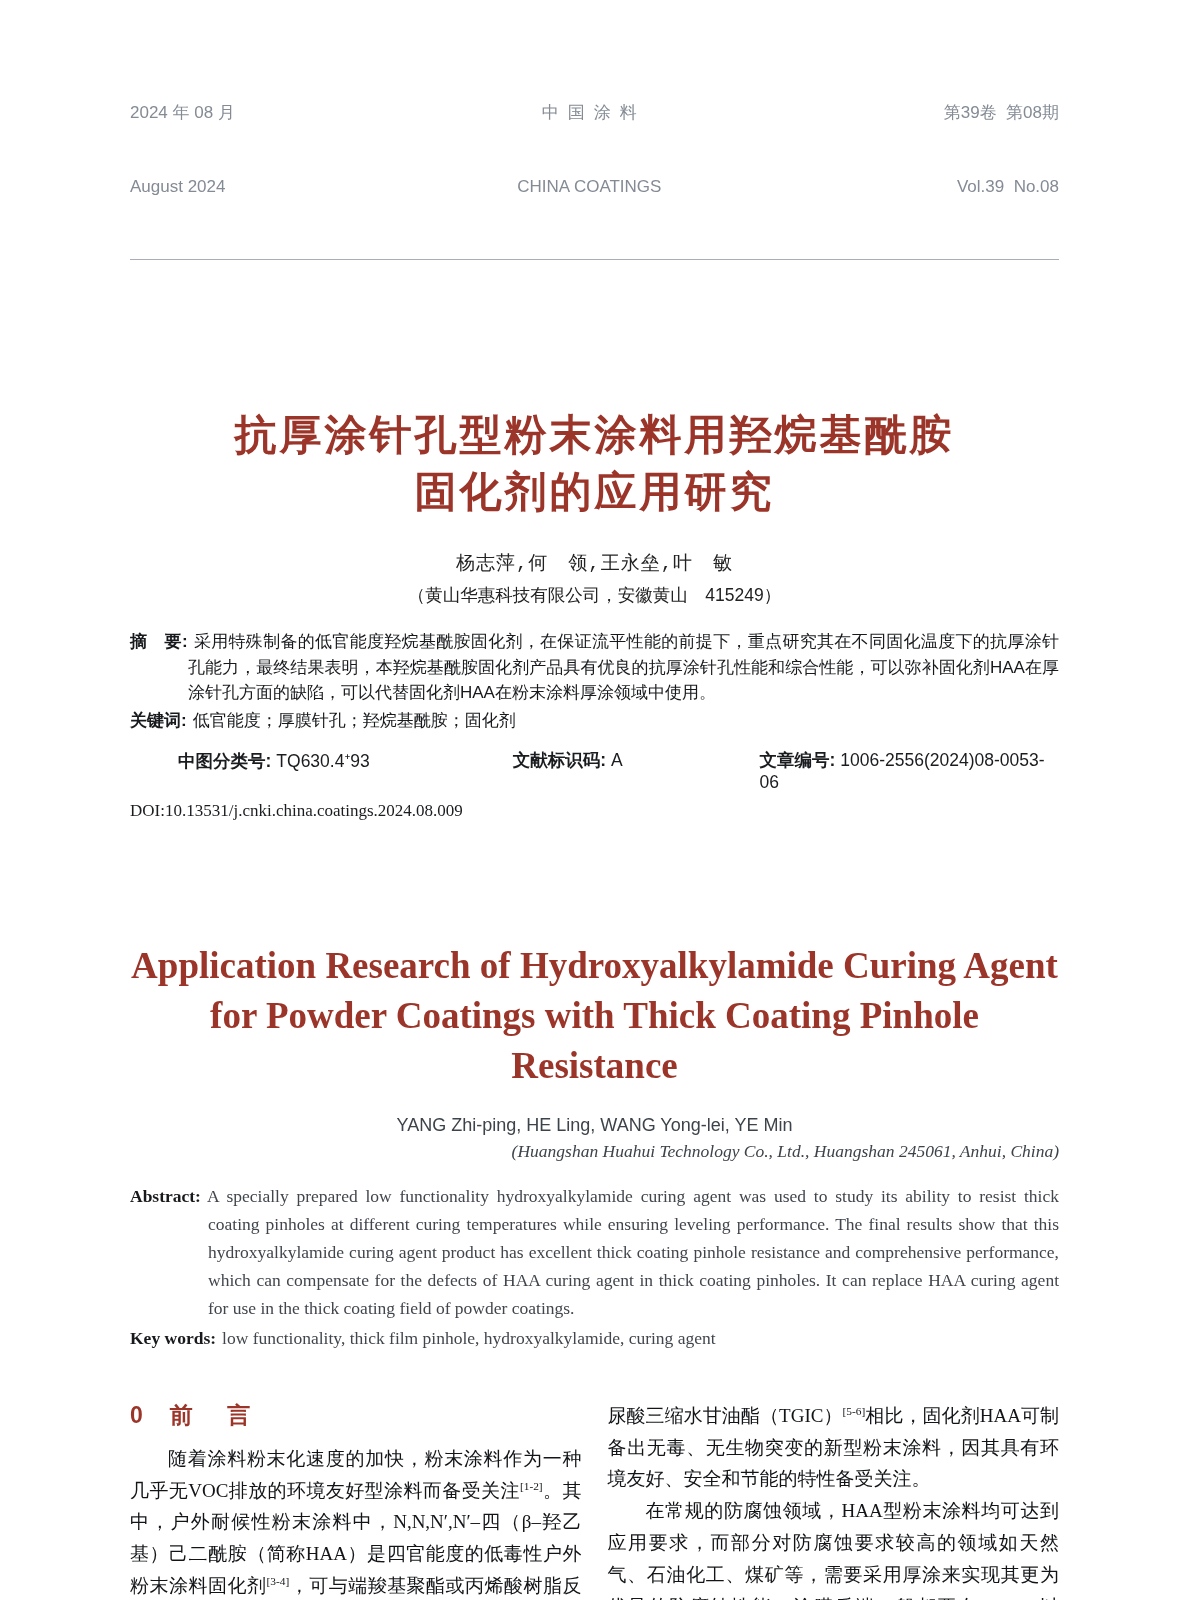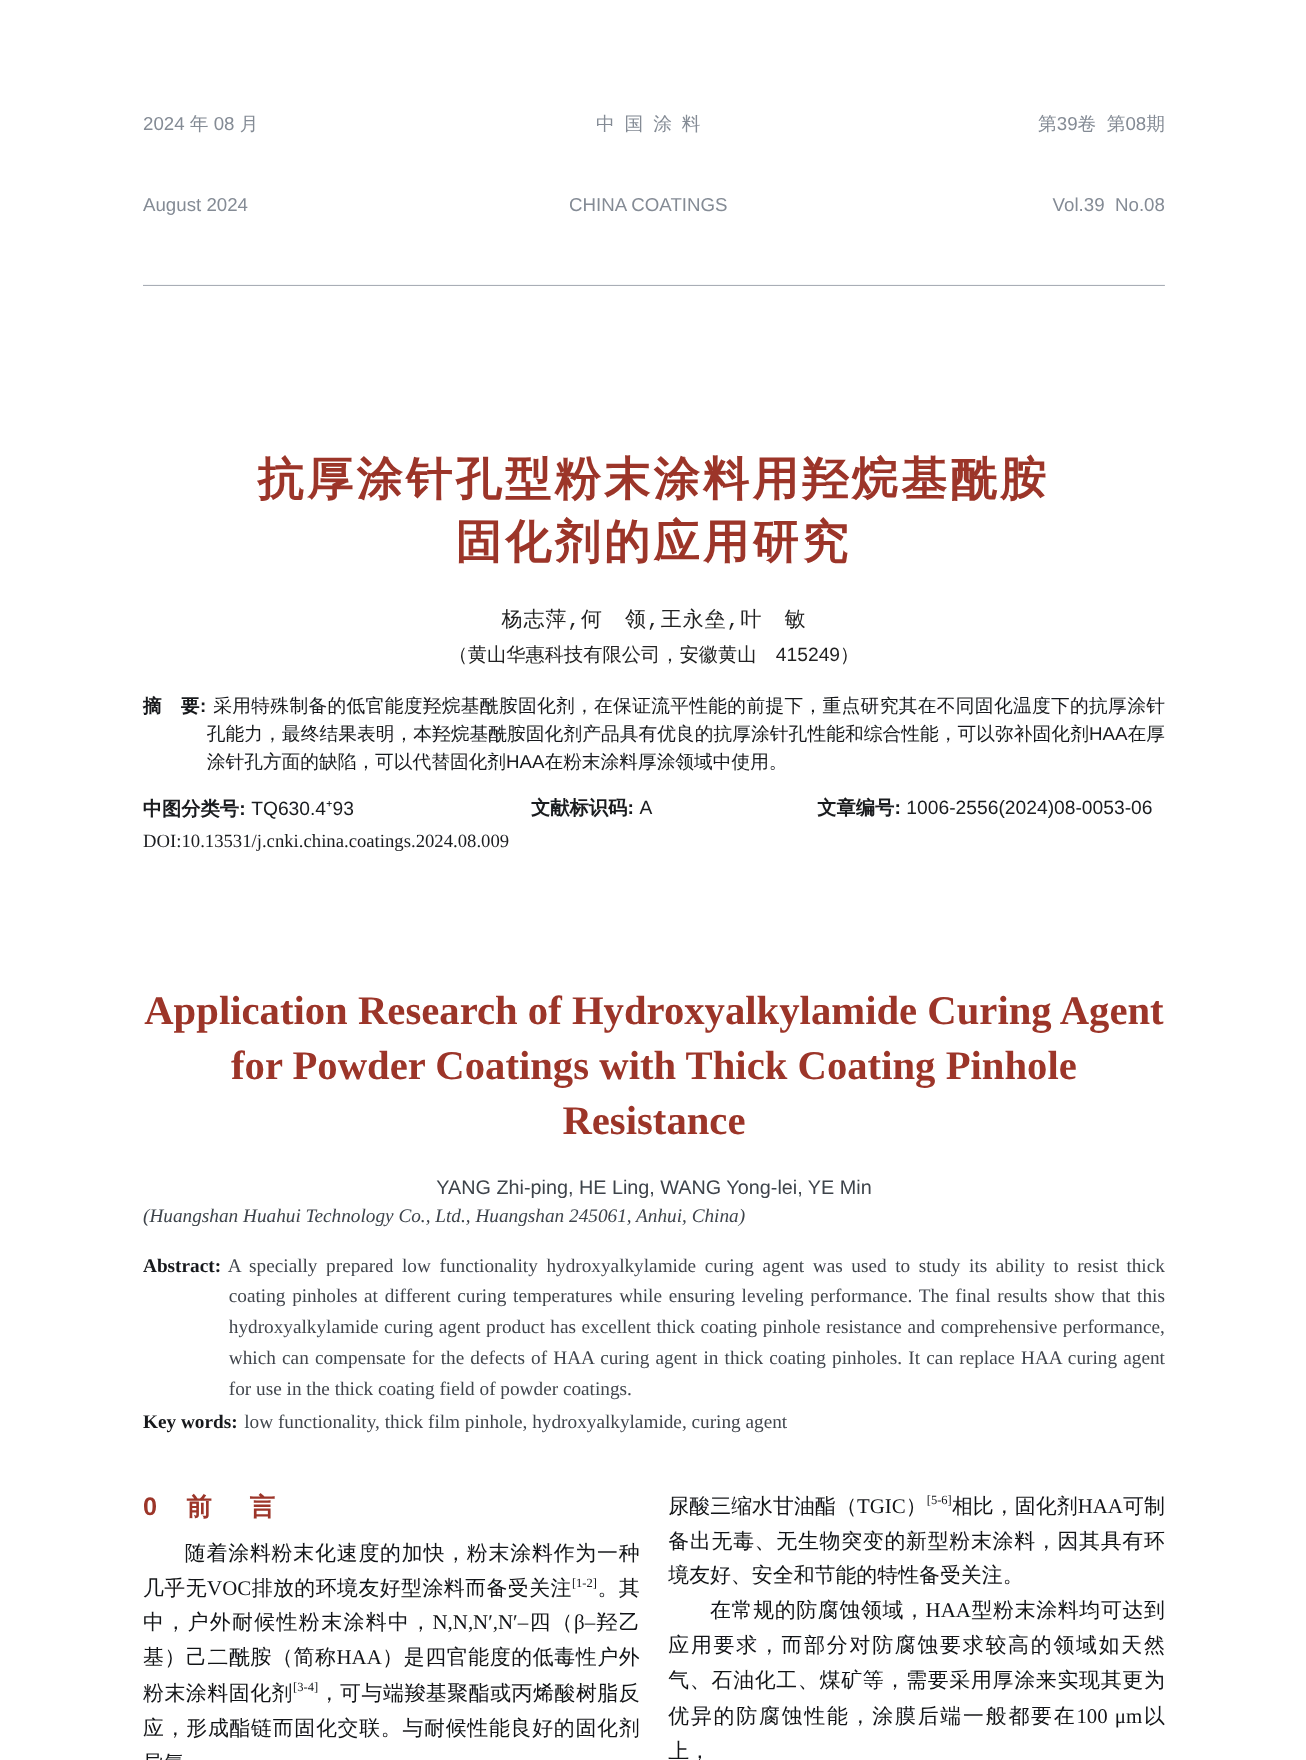--- a/index.html
+++ b/index.html
@@ -39,35 +39,35 @@
   
   .hang-zh{
     margin:22px 0 0;font-size:17px;line-height:1.5;text-align:justify;
     padding-left:58px;text-indent:-58px;color:#17191c;
   }
   .hang-zh .lbl{font-weight:bold;margin-right:6px;}
   .kw-zh{margin:3px 0 0;font-size:17px;color:#17191c;}
   .kw-zh .lbl{font-weight:bold;margin-right:6px;}
 
   
-  .meta-row{margin-top:16px;display:flex;font-size:17.5px;}
+  .meta-row{margin-top:16px;display:flex;font-size:17.5px;margin-left:48px;}
   .meta-row .m1{width:38%;}
   .meta-row .m2{width:28%;}
   .meta-row .m3{width:34%;}
   .meta-row b{font-weight:bold;margin-right:5px;}
   .doi{margin-top:8px;font-family:"Liberation Serif",serif;font-size:17px;}
 
   
   .title-en{
     margin:120px 0 18px;text-align:center;color:var(--red);
     font-family:"Liberation Serif",serif;font-weight:bold;
     font-size:37px;line-height:1.35;
   }
   .authors-en{margin-top:24px;text-align:center;font-size:18px;color:#3d434a;}
-  .affil-en{margin-top:5px;text-align:left;font-family:"Liberation Serif",serif;
+  .affil-en{margin-top:5px;text-align:right;font-family:"Liberation Serif",serif;
     font-style:italic;font-size:17.5px;color:#3d434a;}
 
   .hang-en{
     margin:20px 0 0;font-family:"Liberation Serif",serif;font-size:17.5px;
     line-height:1.6;text-align:justify;padding-left:78px;text-indent:-78px;color:#41464d;
   }
   .hang-en .lbl{font-weight:bold;color:#17191c;margin-right:6px;}
   .kw-en{margin-top:2px;}
 
   
@@ -111,20 +111,21 @@
     </div>
     <div class="header-rule"></div>
 
     <h1 class="title-zh"><span>抗厚涂针孔型粉末涂料用羟烷基酰胺</span><br><span>固化剂的应用研究</span></h1>
 
     <div class="authors-zh">杨志萍,何　领,王永垒,叶　敏</div>
     <div class="affil-zh">（黄山华惠科技有限公司，安徽黄山　415249）</div>
 
     <p class="hang-zh"><span class="lbl">摘　要:</span><span>采用特殊制备的低官能度羟烷基酰胺固化剂，在保证流平性能的前提下，重点研究其在不同固化温度下的抗厚涂针孔能力，最终结果表明，本羟烷基酰胺固化剂产品具有优良的抗厚涂针孔性能和综合性能，可以弥补固化剂HAA在厚涂针孔方面的缺陷，可以代替固化剂HAA在粉末涂料厚涂领域中使用。</span></p>
 
+    <p class="kw-zh"><span class="lbl">关键词:</span><span>低官能度；厚膜针孔；羟烷基酰胺；固化剂</span></p>
 
     <div class="meta-row">
       <div class="m1"><b>中图分类号:</b><span>TQ630.4⁺93</span></div>
       <div class="m2"><b>文献标识码:</b><span>A</span></div>
       <div class="m3"><b>文章编号:</b><span>1006-2556(2024)08-0053-06</span></div>
     </div>
     <div class="doi">DOI:10.13531/j.cnki.china.coatings.2024.08.009</div>
 
     <h2 class="title-en"><span>Application Research of Hydroxyalkylamide Curing Agent</span><br><span>for Powder Coatings with Thick Coating Pinhole Resistance</span></h2>
 

